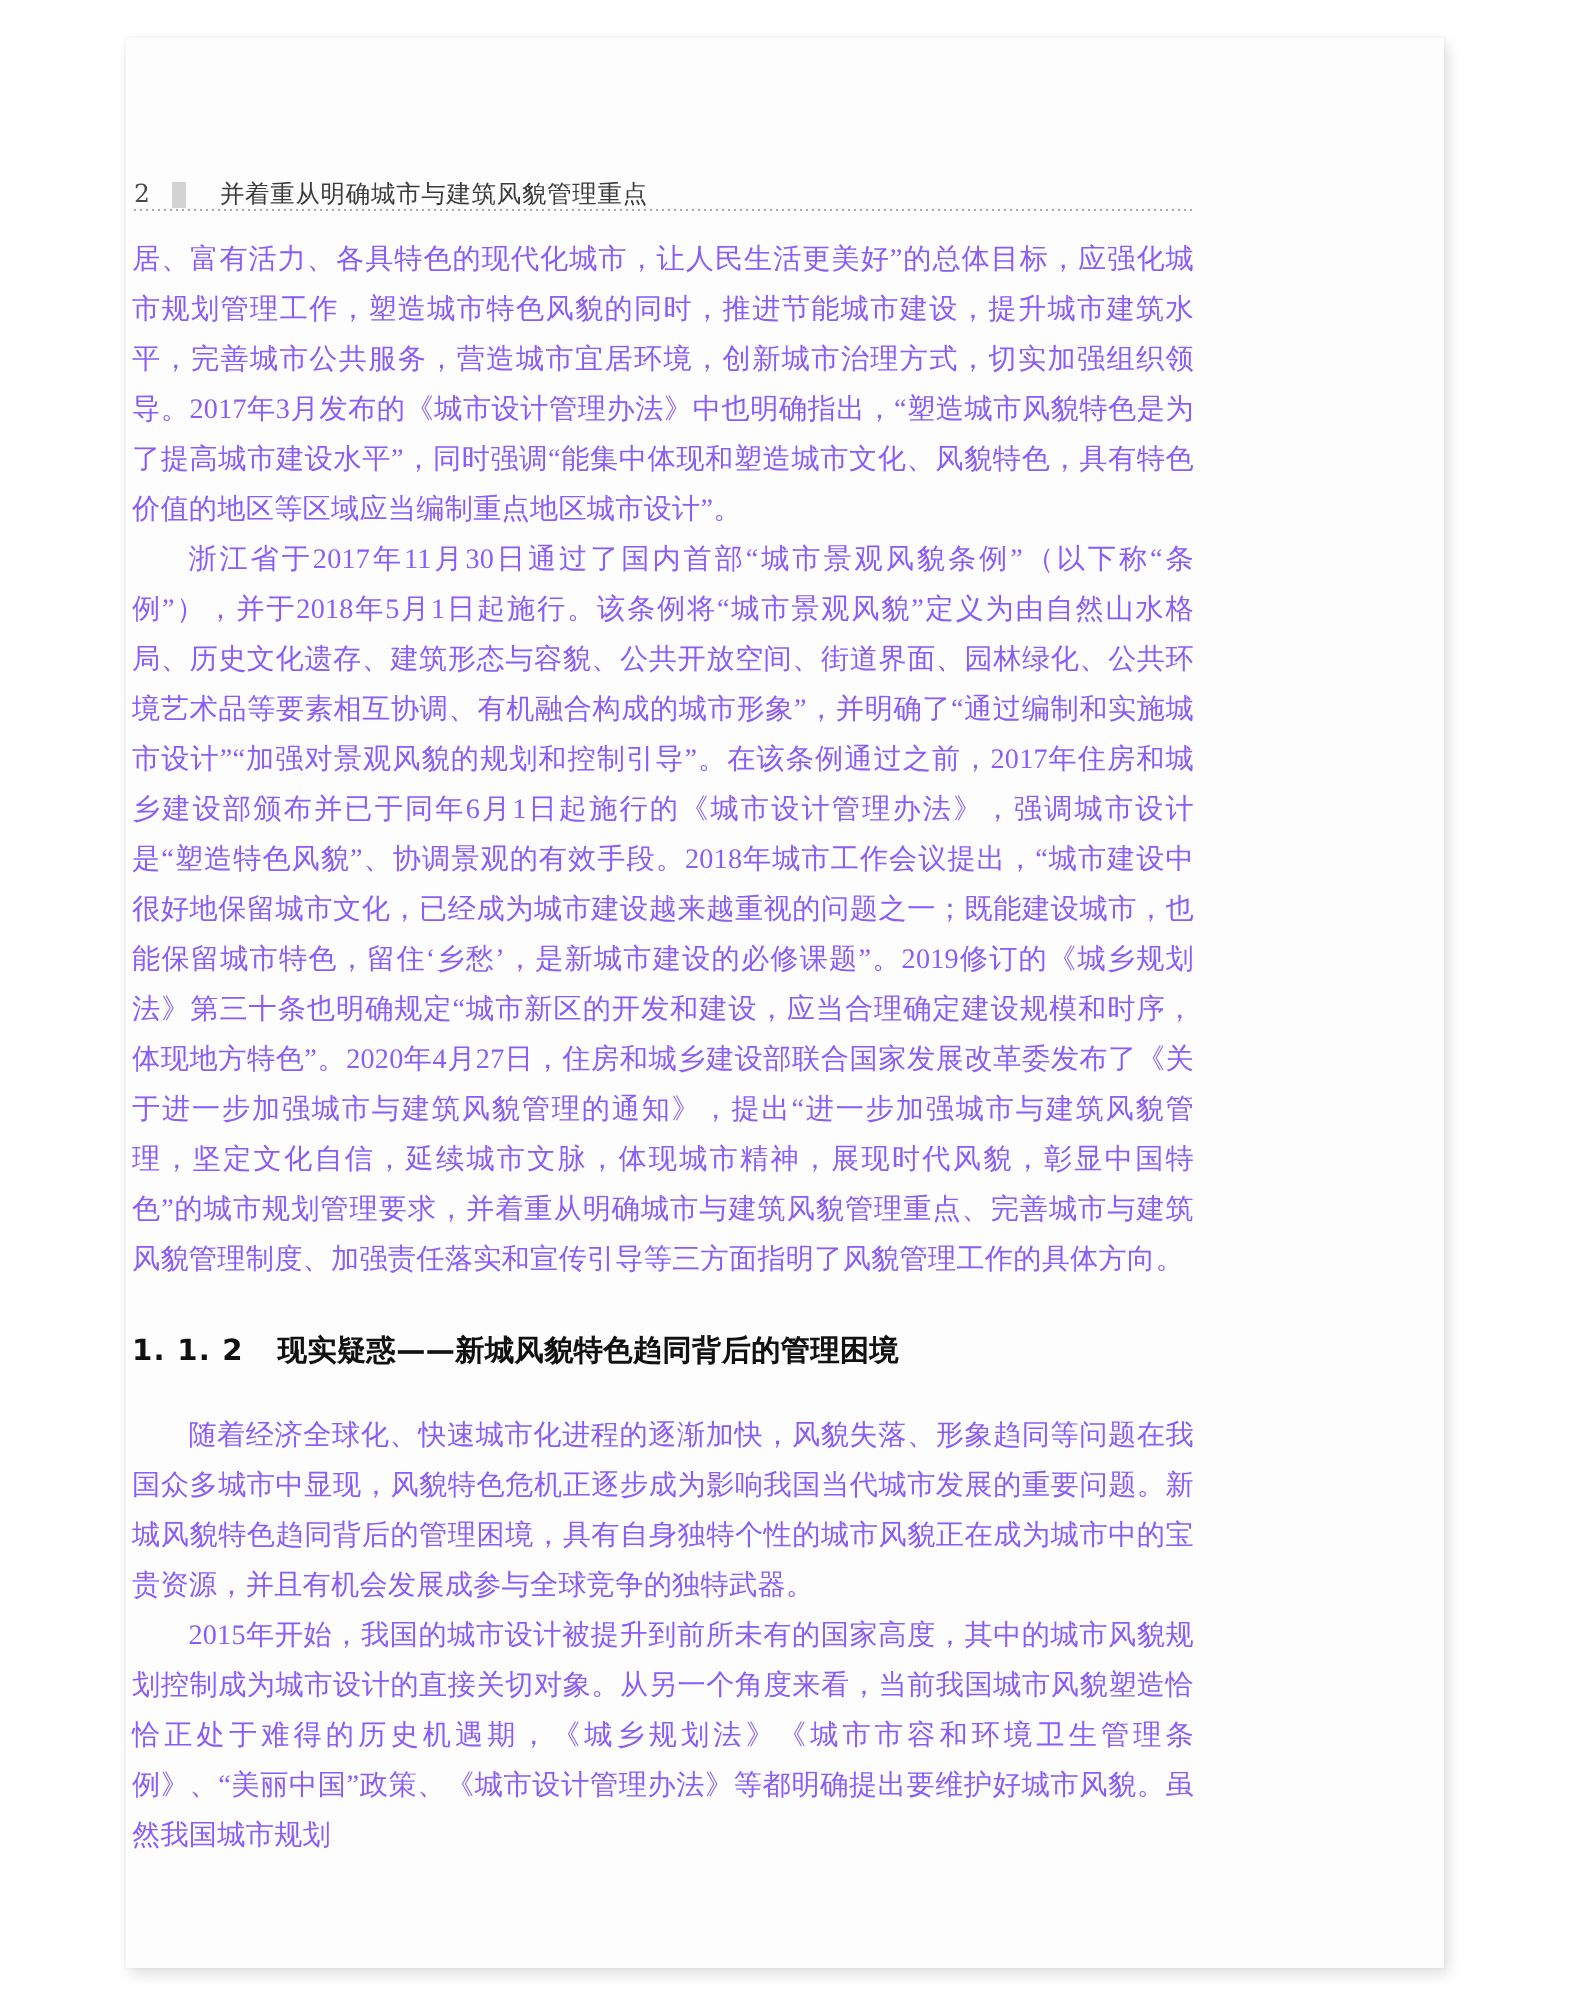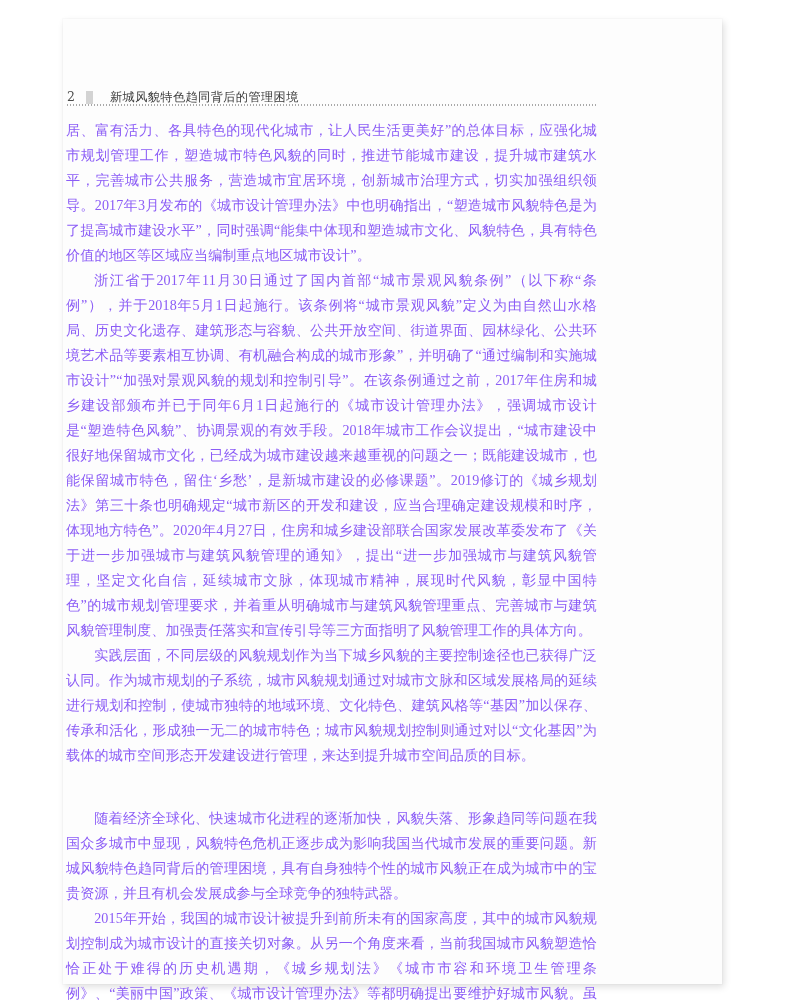--- a/index.html
+++ b/index.html
@@ -123,35 +123,37 @@
 </head>
 <body>
 
 <div id="viewport">
 
   <div id="page-sheet"></div>
 
   <div id="running-header">
     <span class="hdr-pagenum">2</span>
     <span class="hdr-rule"></span>
-    <span class="hdr-title">新城风貌特色趋同背后的管理困境</span>
+    <span class="hdr-title">并着重从明确城市与建筑风貌管理重点</span>
   </div>
 
   <div id="header-dotline"></div>
 
   <div id="text-column">
 
     <p class="body-para">居、富有活力、各具特色的现代化城市，让人民生活更美好”的总体目标，应强化城市规划管理工作，塑造城市特色风貌的同时，推进节能城市建设，提升城市建筑水平，完善城市公共服务，营造城市宜居环境，创新城市治理方式，切实加强组织领导。2017年3月发布的《城市设计管理办法》中也明确指出，“塑造城市风貌特色是为了提高城市建设水平”，同时强调“能集中体现和塑造城市文化、风貌特色，具有特色价值的地区等区域应当编制重点地区城市设计”。</p>
 
     <p class="body-para indent">浙江省于2017年11月30日通过了国内首部“城市景观风貌条例”（以下称“条例”），并于2018年5月1日起施行。该条例将“城市景观风貌”定义为由自然山水格局、历史文化遗存、建筑形态与容貌、公共开放空间、街道界面、园林绿化、公共环境艺术品等要素相互协调、有机融合构成的城市形象”，并明确了“通过编制和实施城市设计”“加强对景观风貌的规划和控制引导”。在该条例通过之前，2017年住房和城乡建设部颁布并已于同年6月1日起施行的《城市设计管理办法》，强调城市设计是“塑造特色风貌”、协调景观的有效手段。2018年城市工作会议提出，“城市建设中很好地保留城市文化，已经成为城市建设越来越重视的问题之一；既能建设城市，也能保留城市特色，留住‘乡愁’，是新城市建设的必修课题”。2019修订的《城乡规划法》第三十条也明确规定“城市新区的开发和建设，应当合理确定建设规模和时序，体现地方特色”。2020年4月27日，住房和城乡建设部联合国家发展改革委发布了《关于进一步加强城市与建筑风貌管理的通知》，提出“进一步加强城市与建筑风貌管理，坚定文化自信，延续城市文脉，体现城市精神，展现时代风貌，彰显中国特色”的城市规划管理要求，并着重从明确城市与建筑风貌管理重点、完善城市与建筑风貌管理制度、加强责任落实和宣传引导等三方面指明了风貌管理工作的具体方向。</p>
 
-    <p class="body-para indent">实践层面，不同层级的风貌规划作为当下城乡风貌的主要控制途径也已获得广泛认同。作为城市规划的子系统，城市风貌规划通过对城市文脉和区域发展格局的延续进行规划和控制，使城市独特的地域环境、文化特色、建筑风格等“基因”加以保存、传承和活化，形成独一无二的城市特色；城市风貌规划控制则通过对以“文化基因”为载体的城市空间形态开发建设进行管理，来达到提升城市空间品质的目标。</p>
 
     <div class="gap-before-heading"></div>
 
+    <h2 class="section-heading">
+      <span class="num">1. 1. 2</span><span>现实疑惑——新城风貌特色趋同背后的管理困境</span>
+    </h2>
 
     <div class="gap-after-heading"></div>
 
     <p class="body-para indent">随着经济全球化、快速城市化进程的逐渐加快，风貌失落、形象趋同等问题在我国众多城市中显现，风貌特色危机正逐步成为影响我国当代城市发展的重要问题。新城风貌特色趋同背后的管理困境，具有自身独特个性的城市风貌正在成为城市中的宝贵资源，并且有机会发展成参与全球竞争的独特武器。</p>
 
     <p class="body-para indent">2015年开始，我国的城市设计被提升到前所未有的国家高度，其中的城市风貌规划控制成为城市设计的直接关切对象。从另一个角度来看，当前我国城市风貌塑造恰恰正处于难得的历史机遇期，《城乡规划法》《城市市容和环境卫生管理条例》、“美丽中国”政策、《城市设计管理办法》等都明确提出要维护好城市风貌。虽然我国城市规划</p>
 
   </div>
 
 </div>

